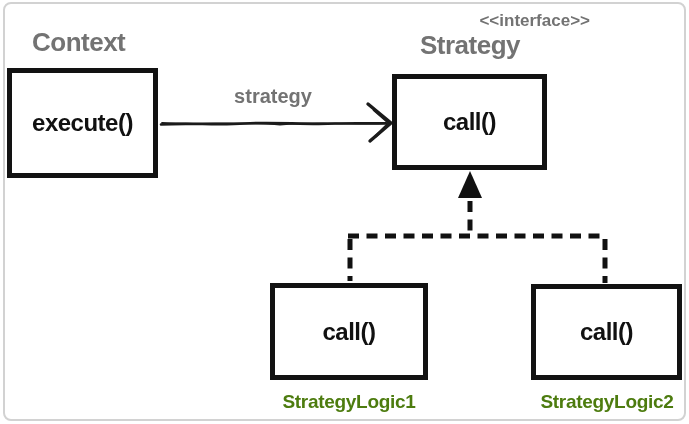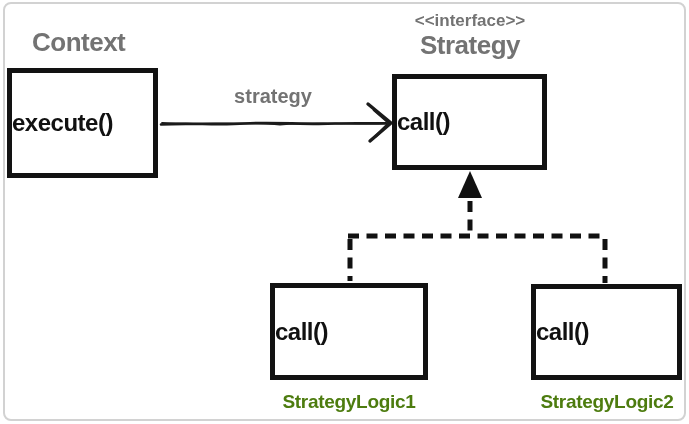--- a/index.html
+++ b/index.html
@@ -22,41 +22,41 @@
     left: 0; top: 0;
     width: 689px; height: 424px;
   }
   .box {
     position: absolute;
     border: 5px solid #121212;
     background: #ffffff;
     box-sizing: border-box;
     display: flex;
     align-items: center;
-    justify-content: flex-start;
+    justify-content: center;
   }
   .method {
     font-weight: bold;
     font-size: 24px;
     color: #111111;
     letter-spacing: -0.5px;
   }
   .gray-title {
     position: absolute;
     font-weight: bold;
     font-size: 26px;
     color: #737373;
     letter-spacing: -0.5px;
   }
   .stereotype {
     position: absolute;
     font-weight: bold;
     font-size: 17px;
     color: #737373;
-    text-align: center;
+    text-align: right;
   }
   .arrow-label {
     position: absolute;
     font-weight: bold;
     font-size: 20px;
     color: #737373;
     text-align: center;
   }
   .impl-label {
     position: absolute;

